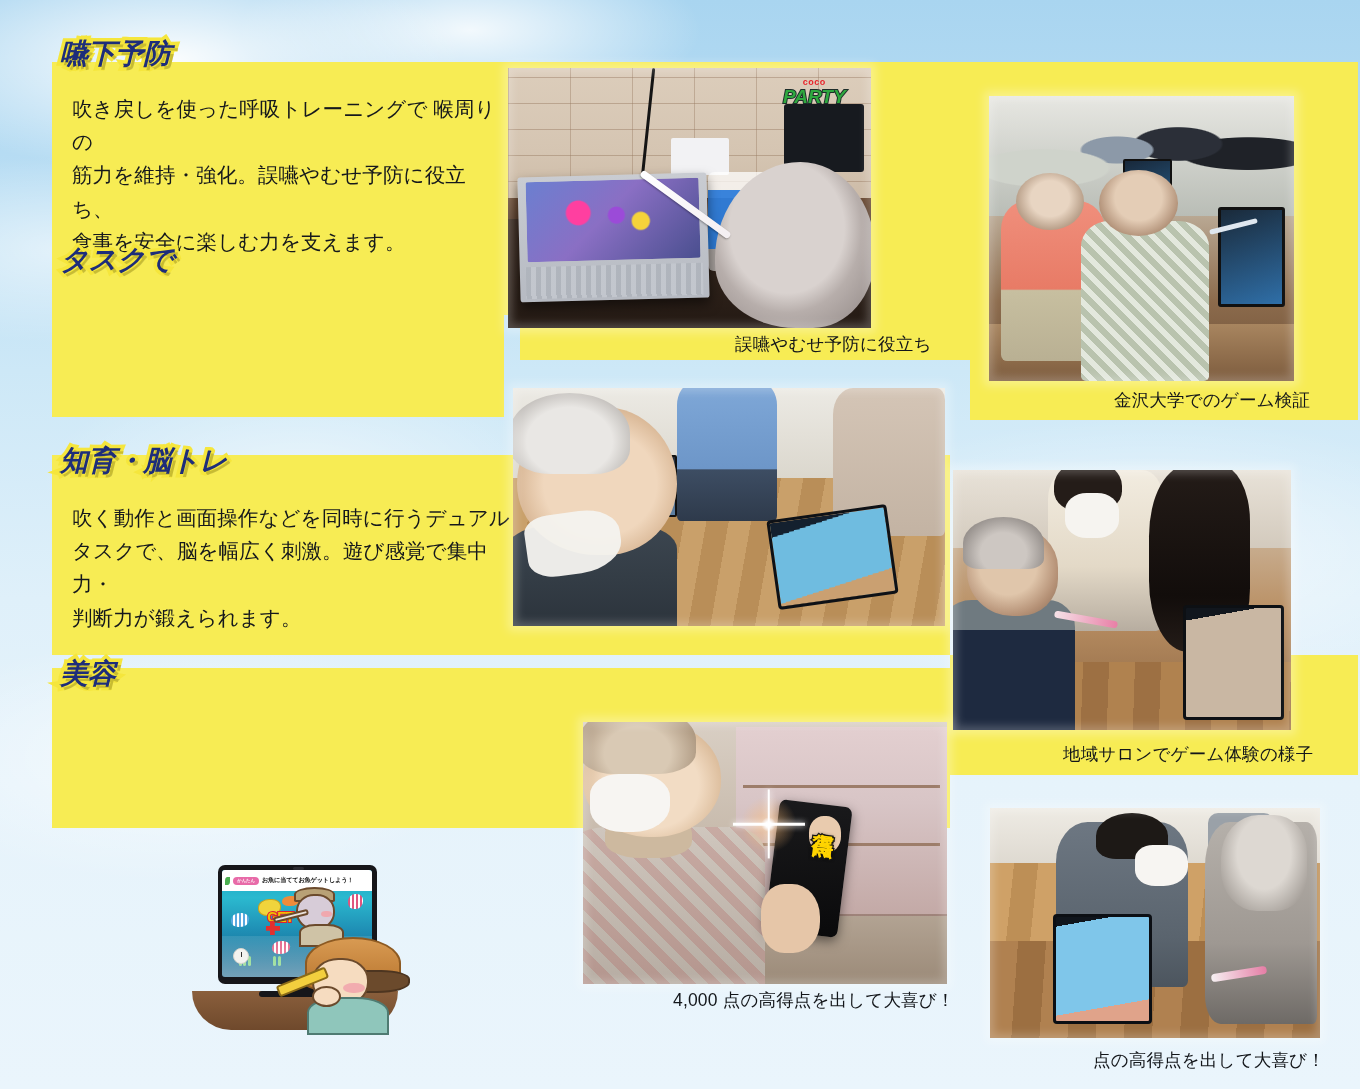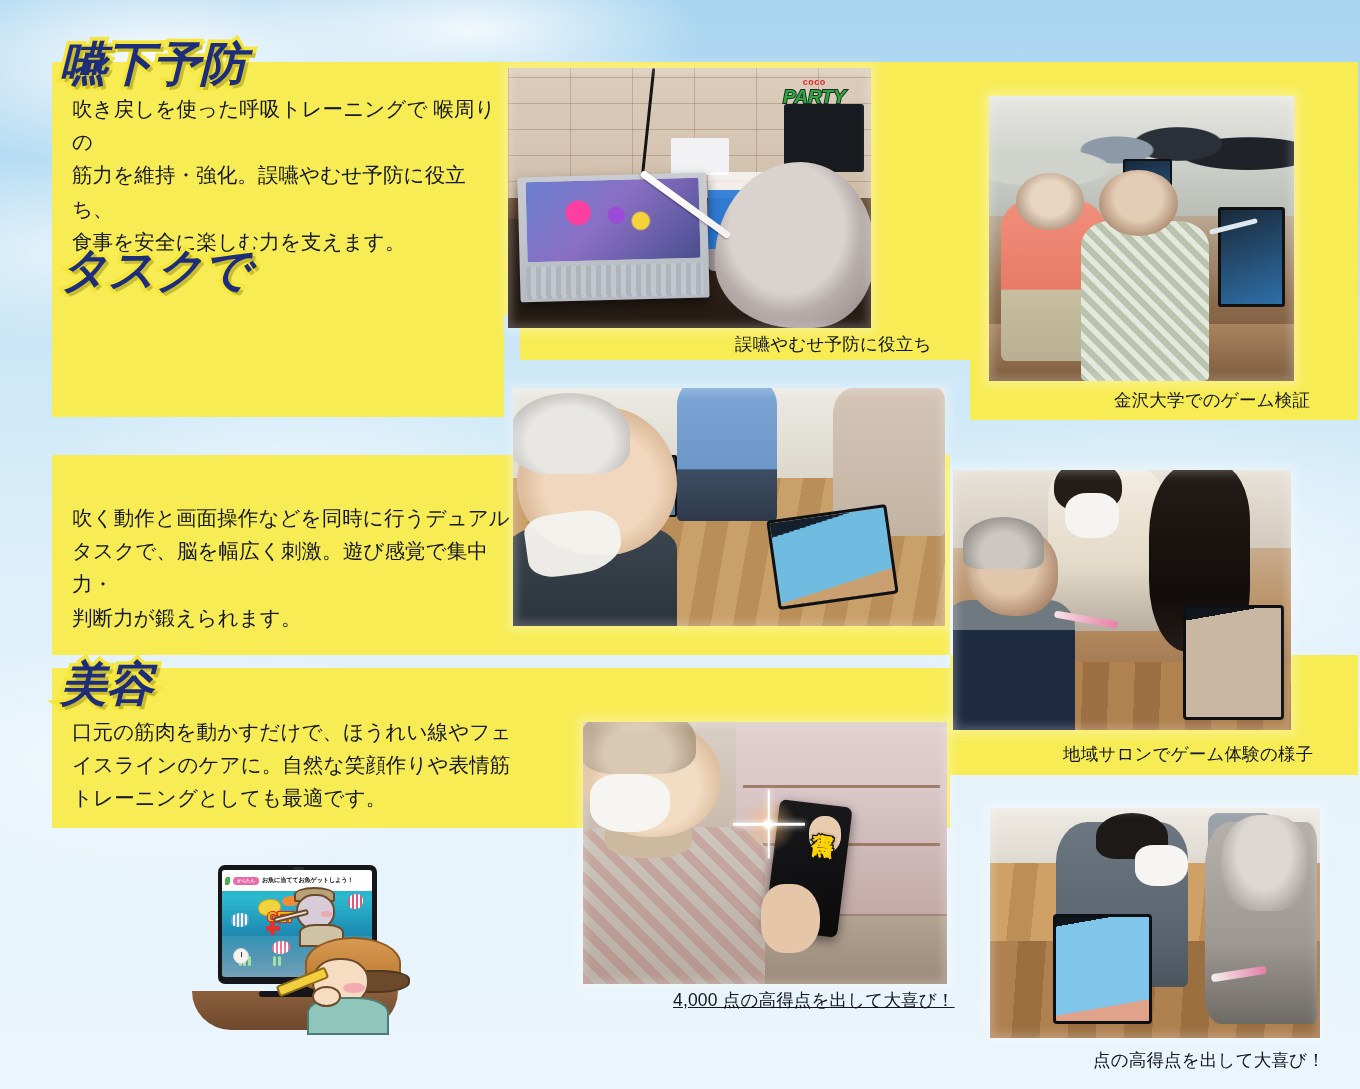--- a/index.html
+++ b/index.html
@@ -26,21 +26,21 @@
   .heading {
     position:absolute;
     font-weight:900;
     font-style:italic;
     color:#1d2d7a;
     letter-spacing:-0.01em;
     white-space:nowrap;
     -webkit-text-stroke:7px #f5e63c;
     paint-order: stroke fill;
     text-shadow: 3px 3px 0 rgba(0,0,0,.18);
-    font-size:47px;
+    font-size:28px;
     line-height:1;
   }
 
   
   .para {
     position:absolute;
     color:#15181c;
     font-size:20.5px;
     line-height:1.62;
     letter-spacing:0.005em;
@@ -321,28 +321,26 @@
   <div class="band" style="left:950px;top:655px;width:408px;height:120px;"></div>
   <div class="band" style="left:52px;top:668px;width:898px;height:160px;"></div>
 
   <div class="heading" style="left:60px;top:40px;">嚥下予防</div>
   <div class="para" style="left:72px;top:92px;width:430px;">吹き戻しを使った呼吸トレーニングで 喉周りの
 筋力を維持・強化。誤嚥やむせ予防に役立ち、
 食事を安全に楽しむ力を支えます。</div>
 
   <div class="heading" style="left:60px;top:246px;">タスクで</div>
 
+  <div class="heading" style="left:60px;top:447px;">知育・脳トレ</div>
   <div class="para" style="left:72px;top:502px;width:440px;font-family:Liberation Serif, serif;">吹く動作と画面操作などを同時に行うデュアル
 タスクで、脳を幅広く刺激。遊び感覚で集中力・
 判断力が鍛えられます。</div>
 
   <div class="heading" style="left:60px;top:660px;">美容</div>
-  <div class="para" style="left:72px;top:715px;width:440px;">口元の筋肉を動かすだけで、ほうれい線やフェ
-イスラインのケアに。自然な笑顔作りや表情筋
-トレーニングとしても最適です。</div>
 
   <div class="photo" id="photo-facility" style="left:508px;top:68px;width:363px;height:260px;">
     <div class="inner">
       <div class="brick"></div>
       <div class="wainscot"></div>
       <div class="deskdark"></div>
       <div class="cable"></div>
       <div class="monitor"></div>
       <div class="boxwhite"></div>
       <div class="bottles"></div>
@@ -417,21 +415,21 @@
       <div class="sc-face"></div>
       <div class="sc-hair"></div>
       <div class="sc-mask"></div>
       <div class="sc-phone"></div>
       <div class="sc-hand"></div>
       <div class="sc-hand2"></div>
       <div class="sc-spark"></div>
       <div class="sc-kotokuten">高得点</div>
     </div>
   </div>
-  <div class="caption" style="left:673px;top:988px;text-decoration:underline;">4,000 点の高得点を出して大喜び！</div>
+  <div class="caption" style="left:673px;top:988px;">4,000 点の高得点を出して大喜び！</div>
 
   <div class="photo" id="photo-used" style="left:990px;top:808px;width:330px;height:230px;">
     <div class="inner">
       <div class="us-wall"></div>
       <div class="us-chair"></div>
       <div class="us-floor"></div>
       <div class="us-table"></div>
       <div class="us-boy"></div>
       <div class="us-boyhair"></div>
       <div class="us-mask"></div>

